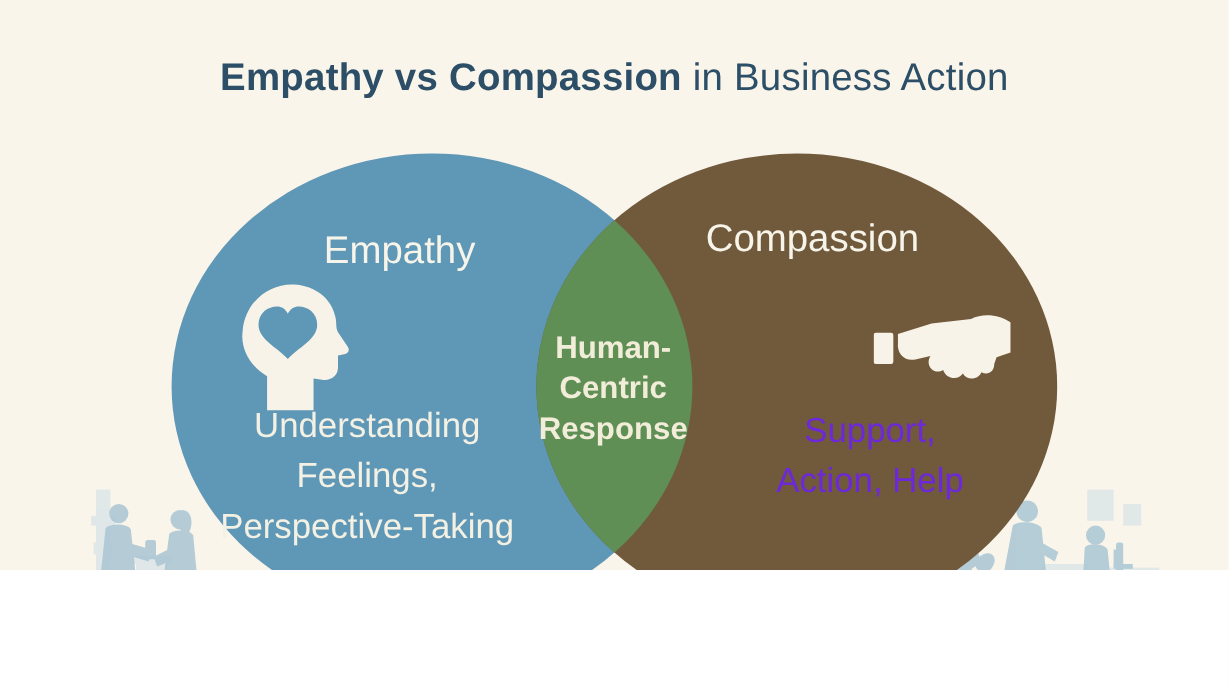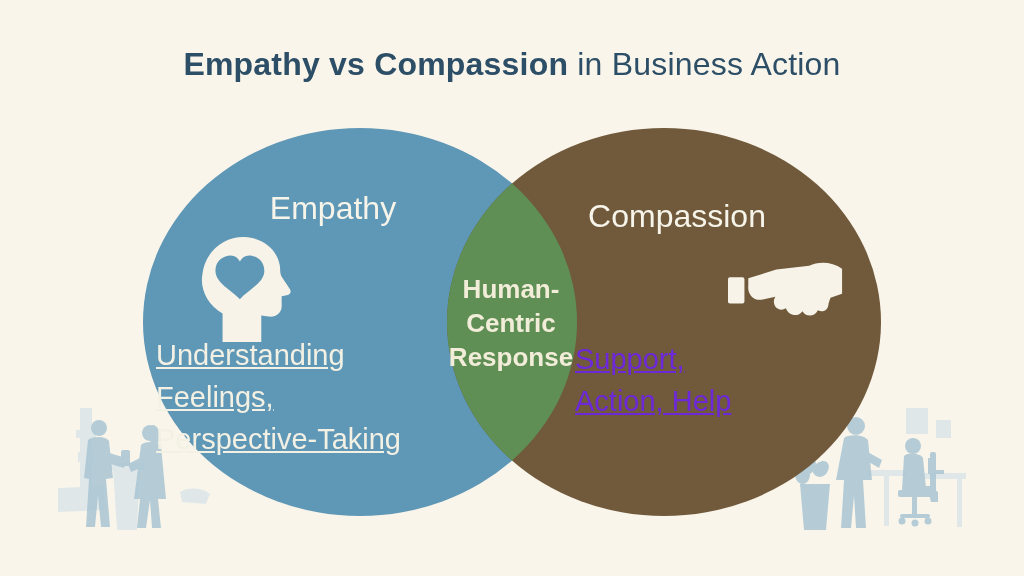--- a/index.html
+++ b/index.html
@@ -1,33 +1,33 @@
 <!DOCTYPE html>
 <html><head>
 <meta charset="utf-8">
 <style>
   html,body{margin:0;padding:0;}
   #stage{
-    position:relative;width:1024px;height:576px;overflow:hidden;
+    position:relative;width:1024px;height:475px;overflow:hidden;
     background:#faf5eb;
     font-family:"Liberation Sans","DejaVu Sans",sans-serif;
   }
   #page-title{
     position:absolute;top:46px;left:0;width:1024px;
     text-align:center;font-size:32px;color:#2c4e66;letter-spacing:0.2px;
   }
   #page-title .t-bold{font-weight:700;}
   #page-title .t-reg{font-weight:400;}
   .abs{position:absolute;}
   .circle-label{
     font-size:32px;font-weight:400;color:#f7f4ea;text-align:center;
   }
   .desc{
-    font-size:29px;font-weight:400;
-    white-space:pre-line;line-height:42px;text-decoration:underline;
+    font-size:29px;font-weight:400;text-align:center;
+    white-space:pre-line;line-height:42px;
   }
   .desc-left{color:#f3f0e4;}
   .desc-right{color:#6d28d9;}
   .overlap-label{
     font-size:26px;font-weight:700;color:#f2edd9;text-align:center;
     white-space:pre-line;line-height:34px;
   }
   svg{display:block;}
 </style>
 </head>
@@ -102,21 +102,21 @@
     <ellipse cx="360" cy="322" rx="217" ry="194" fill="#5f97b6"></ellipse>
     <ellipse cx="664" cy="322" rx="217" ry="194" fill="#715a3c"></ellipse>
     <ellipse cx="664" cy="322" rx="217" ry="194" clip-path="url(#leftClip)" fill="#5f8f55"></ellipse>
   </svg>
 
   <div id="page-title">
     <span class="t-bold">Empathy vs Compassion</span><span class="t-reg"> in Business Action</span>
   </div>
 
   <div class="abs circle-label" style="left:208px;top:190px;width:250px;">Empathy</div>
-  <div class="abs circle-label" style="left:552px;top:198px;width:250px;">Compassion</div>
+  <div class="abs circle-label" style="left:552px;top:180px;width:250px;">Compassion</div>
 
   <svg class="abs" style="left:192px;top:234px;" width="108" height="108" viewBox="0 0 106 106" aria-hidden="true">
     <path fill="#f7f3e8" fill-rule="evenodd" d="
       M30,106 L30,78
       C16,70 8,55 10,41
       C12,17 32,2 52,3
       C70,4 83,15 86,30
       C87,35 86,38 88,42
       L96,54
       C98,57 96,60 93,60

